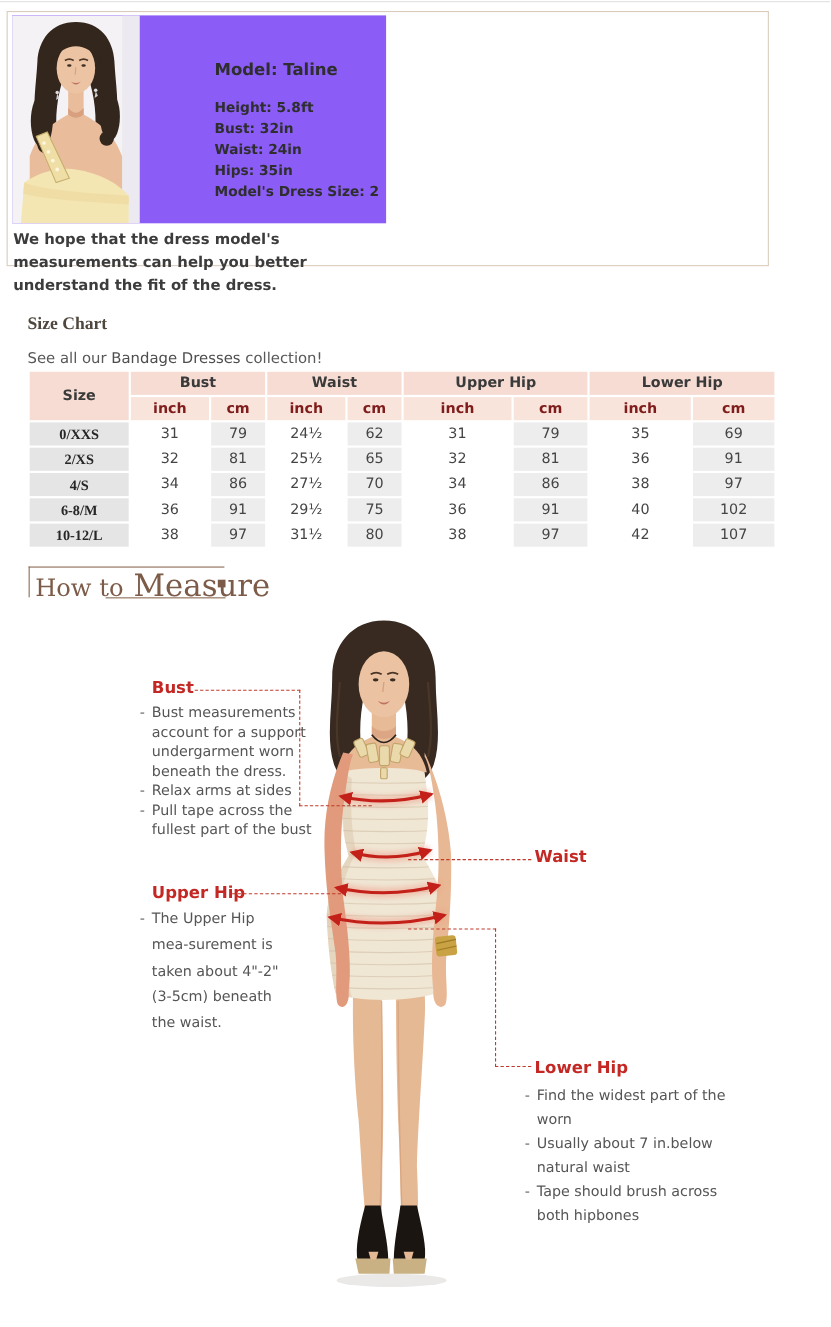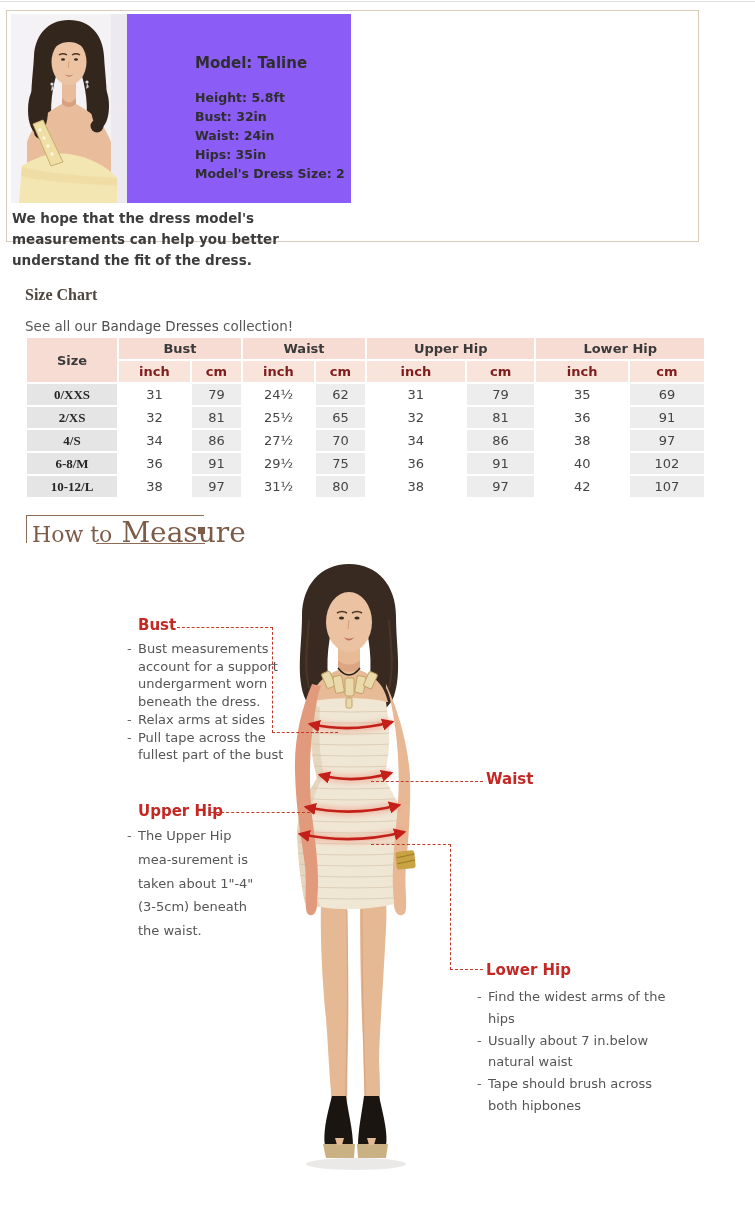--- a/index.html
+++ b/index.html
@@ -319,24 +319,24 @@
 
   <div class="diagram-label" style="left:138px; top:616px;">Bust</div>
   <ul class="bullets bullets-bust">
     <li>Bust measurements account for a support undergarment worn beneath the dress.</li>
     <li>Relax arms at sides</li>
     <li>Pull tape across the fullest part of the bust</li>
   </ul>
 
   <div class="diagram-label" style="left:138px; top:802px;">Upper Hip</div>
   <ul class="bullets bullets-upperhip">
-    <li>The Upper Hip mea-surement is taken about 1"-4" (3-5cm) beneath the waist.</li>
+    <li>The Upper Hip mea-surement is taken about 4"-2" (3-5cm) beneath the waist.</li>
   </ul>
 
   <div class="diagram-label" style="left:486px; top:770px;">Waist</div>
 
   <div class="diagram-label" style="left:486px; top:961px;">Lower Hip</div>
   <ul class="bullets bullets-lowerhip">
-    <li>Find the widest arms of the hips</li>
+    <li>Find the widest part of the worn</li>
     <li>Usually about 7 in.below natural waist</li>
     <li>Tape should brush across both hipbones</li>
   </ul>
 </div>
 
 </body></html>

